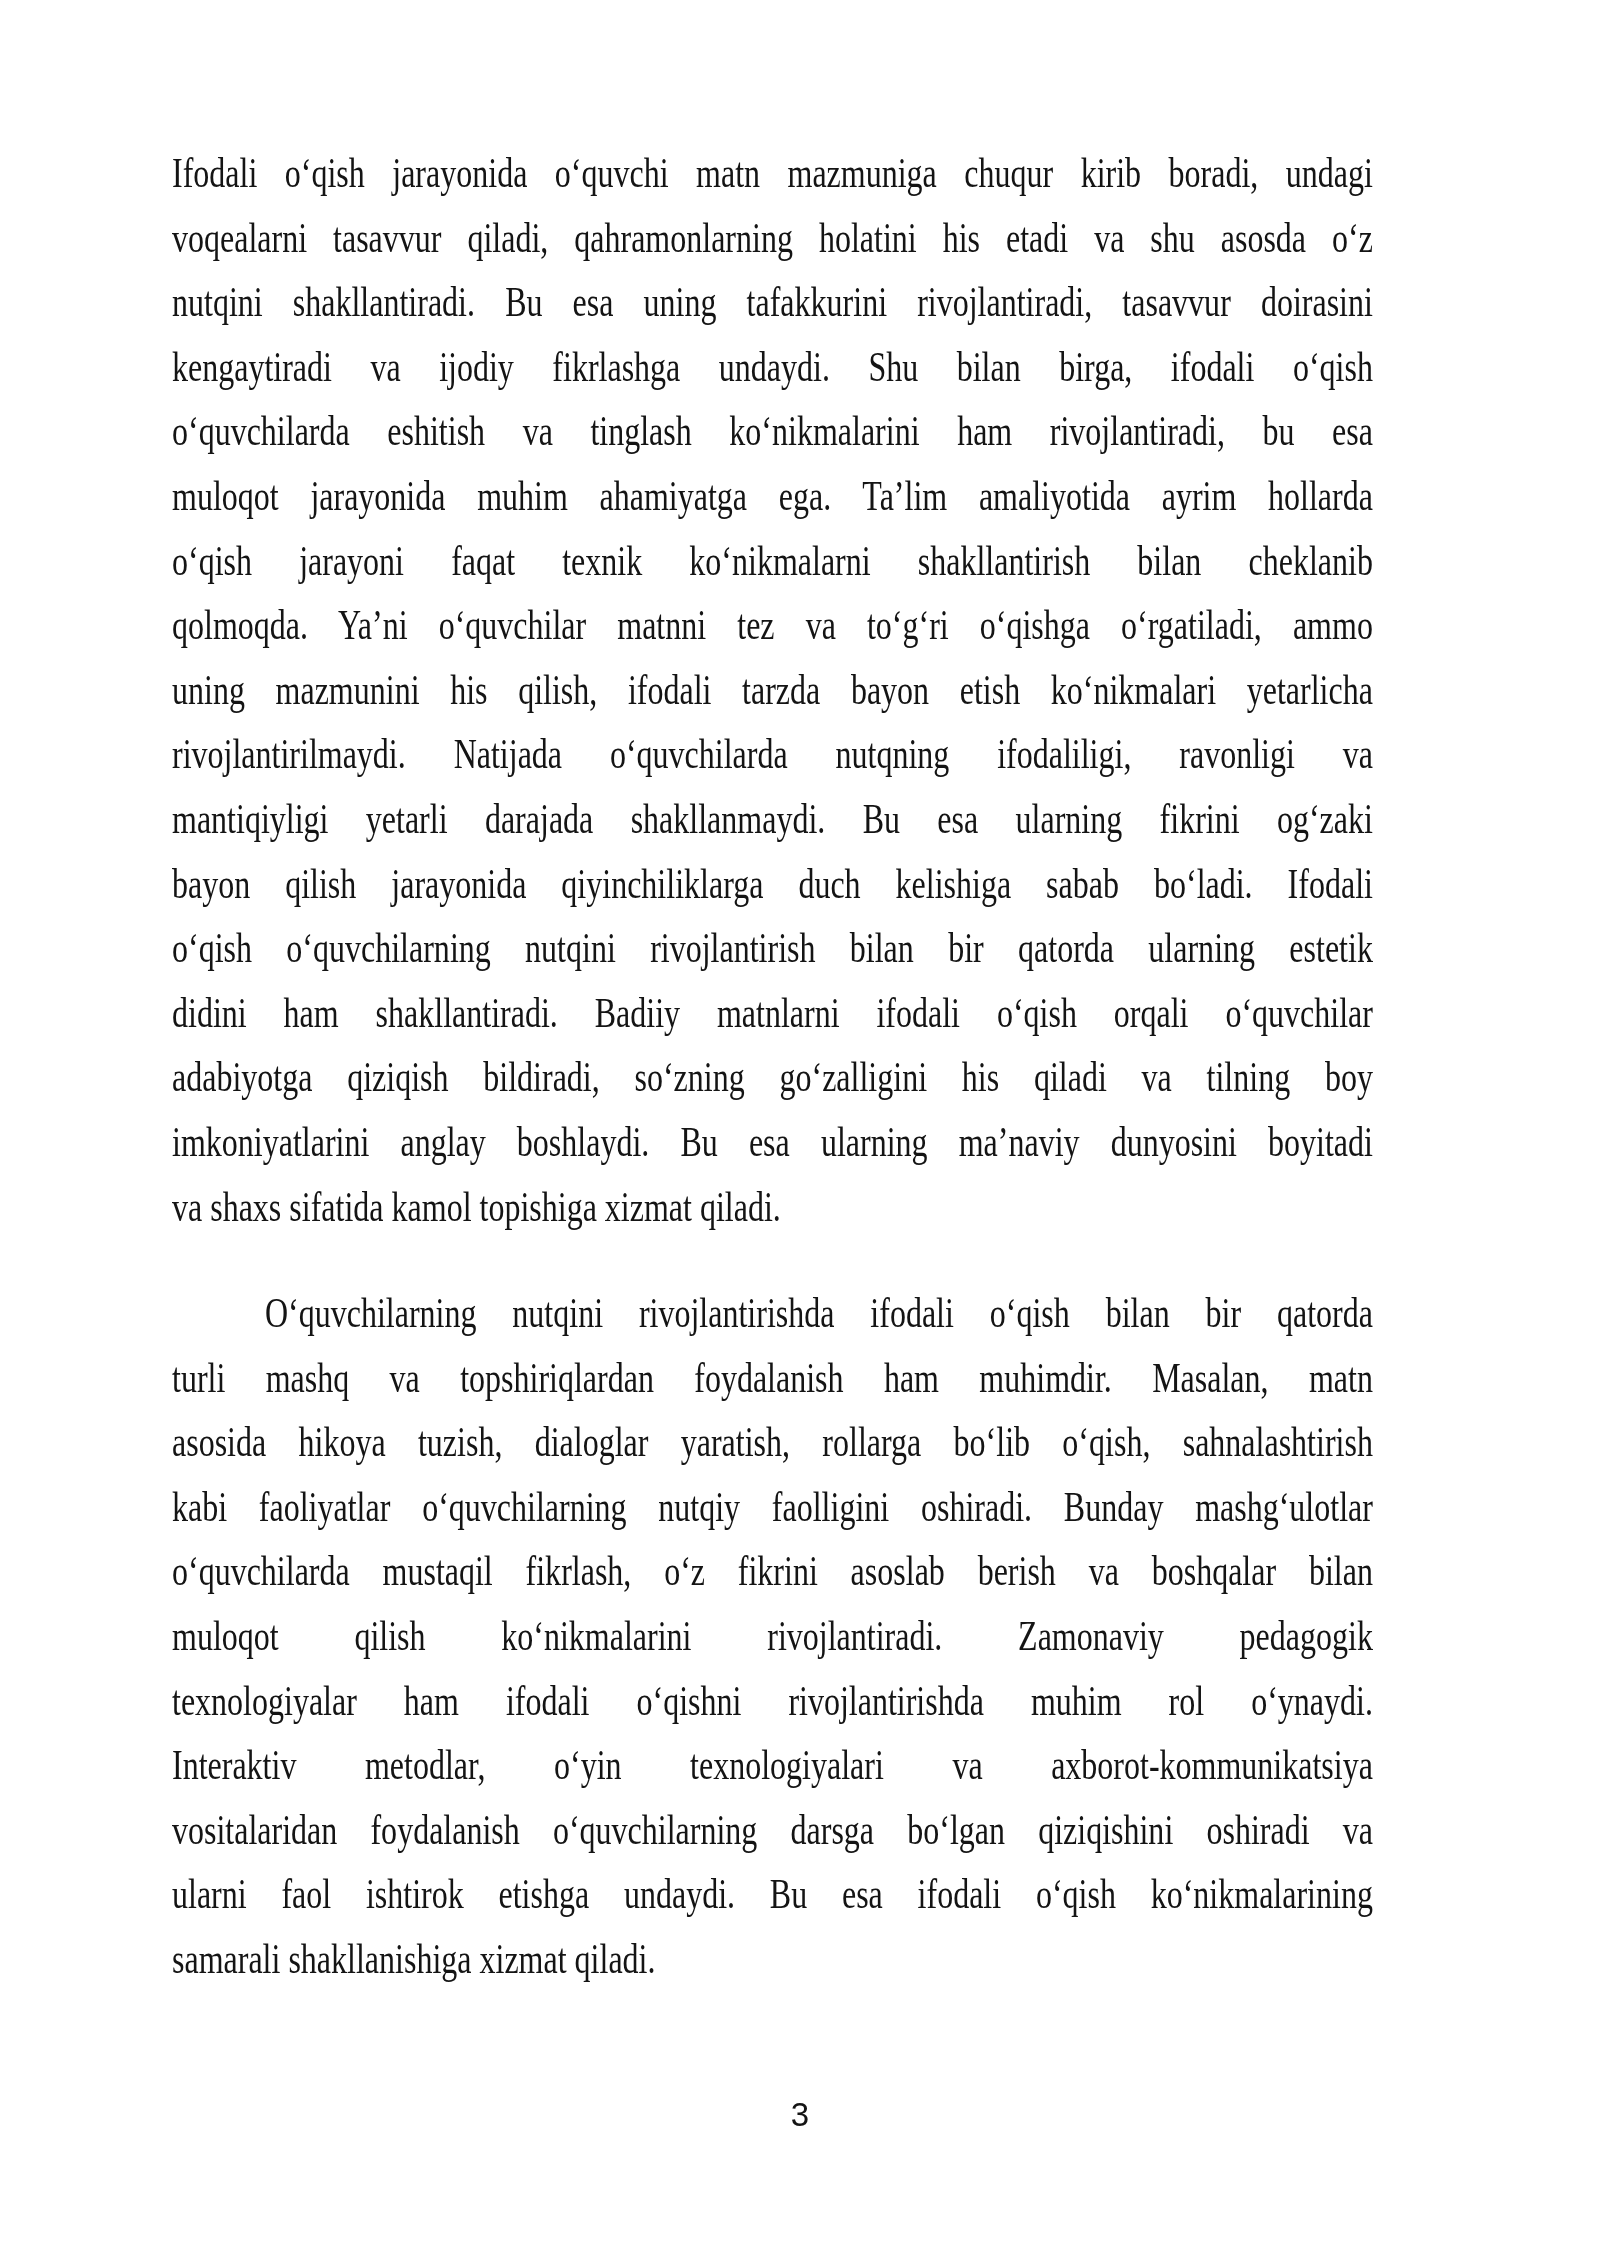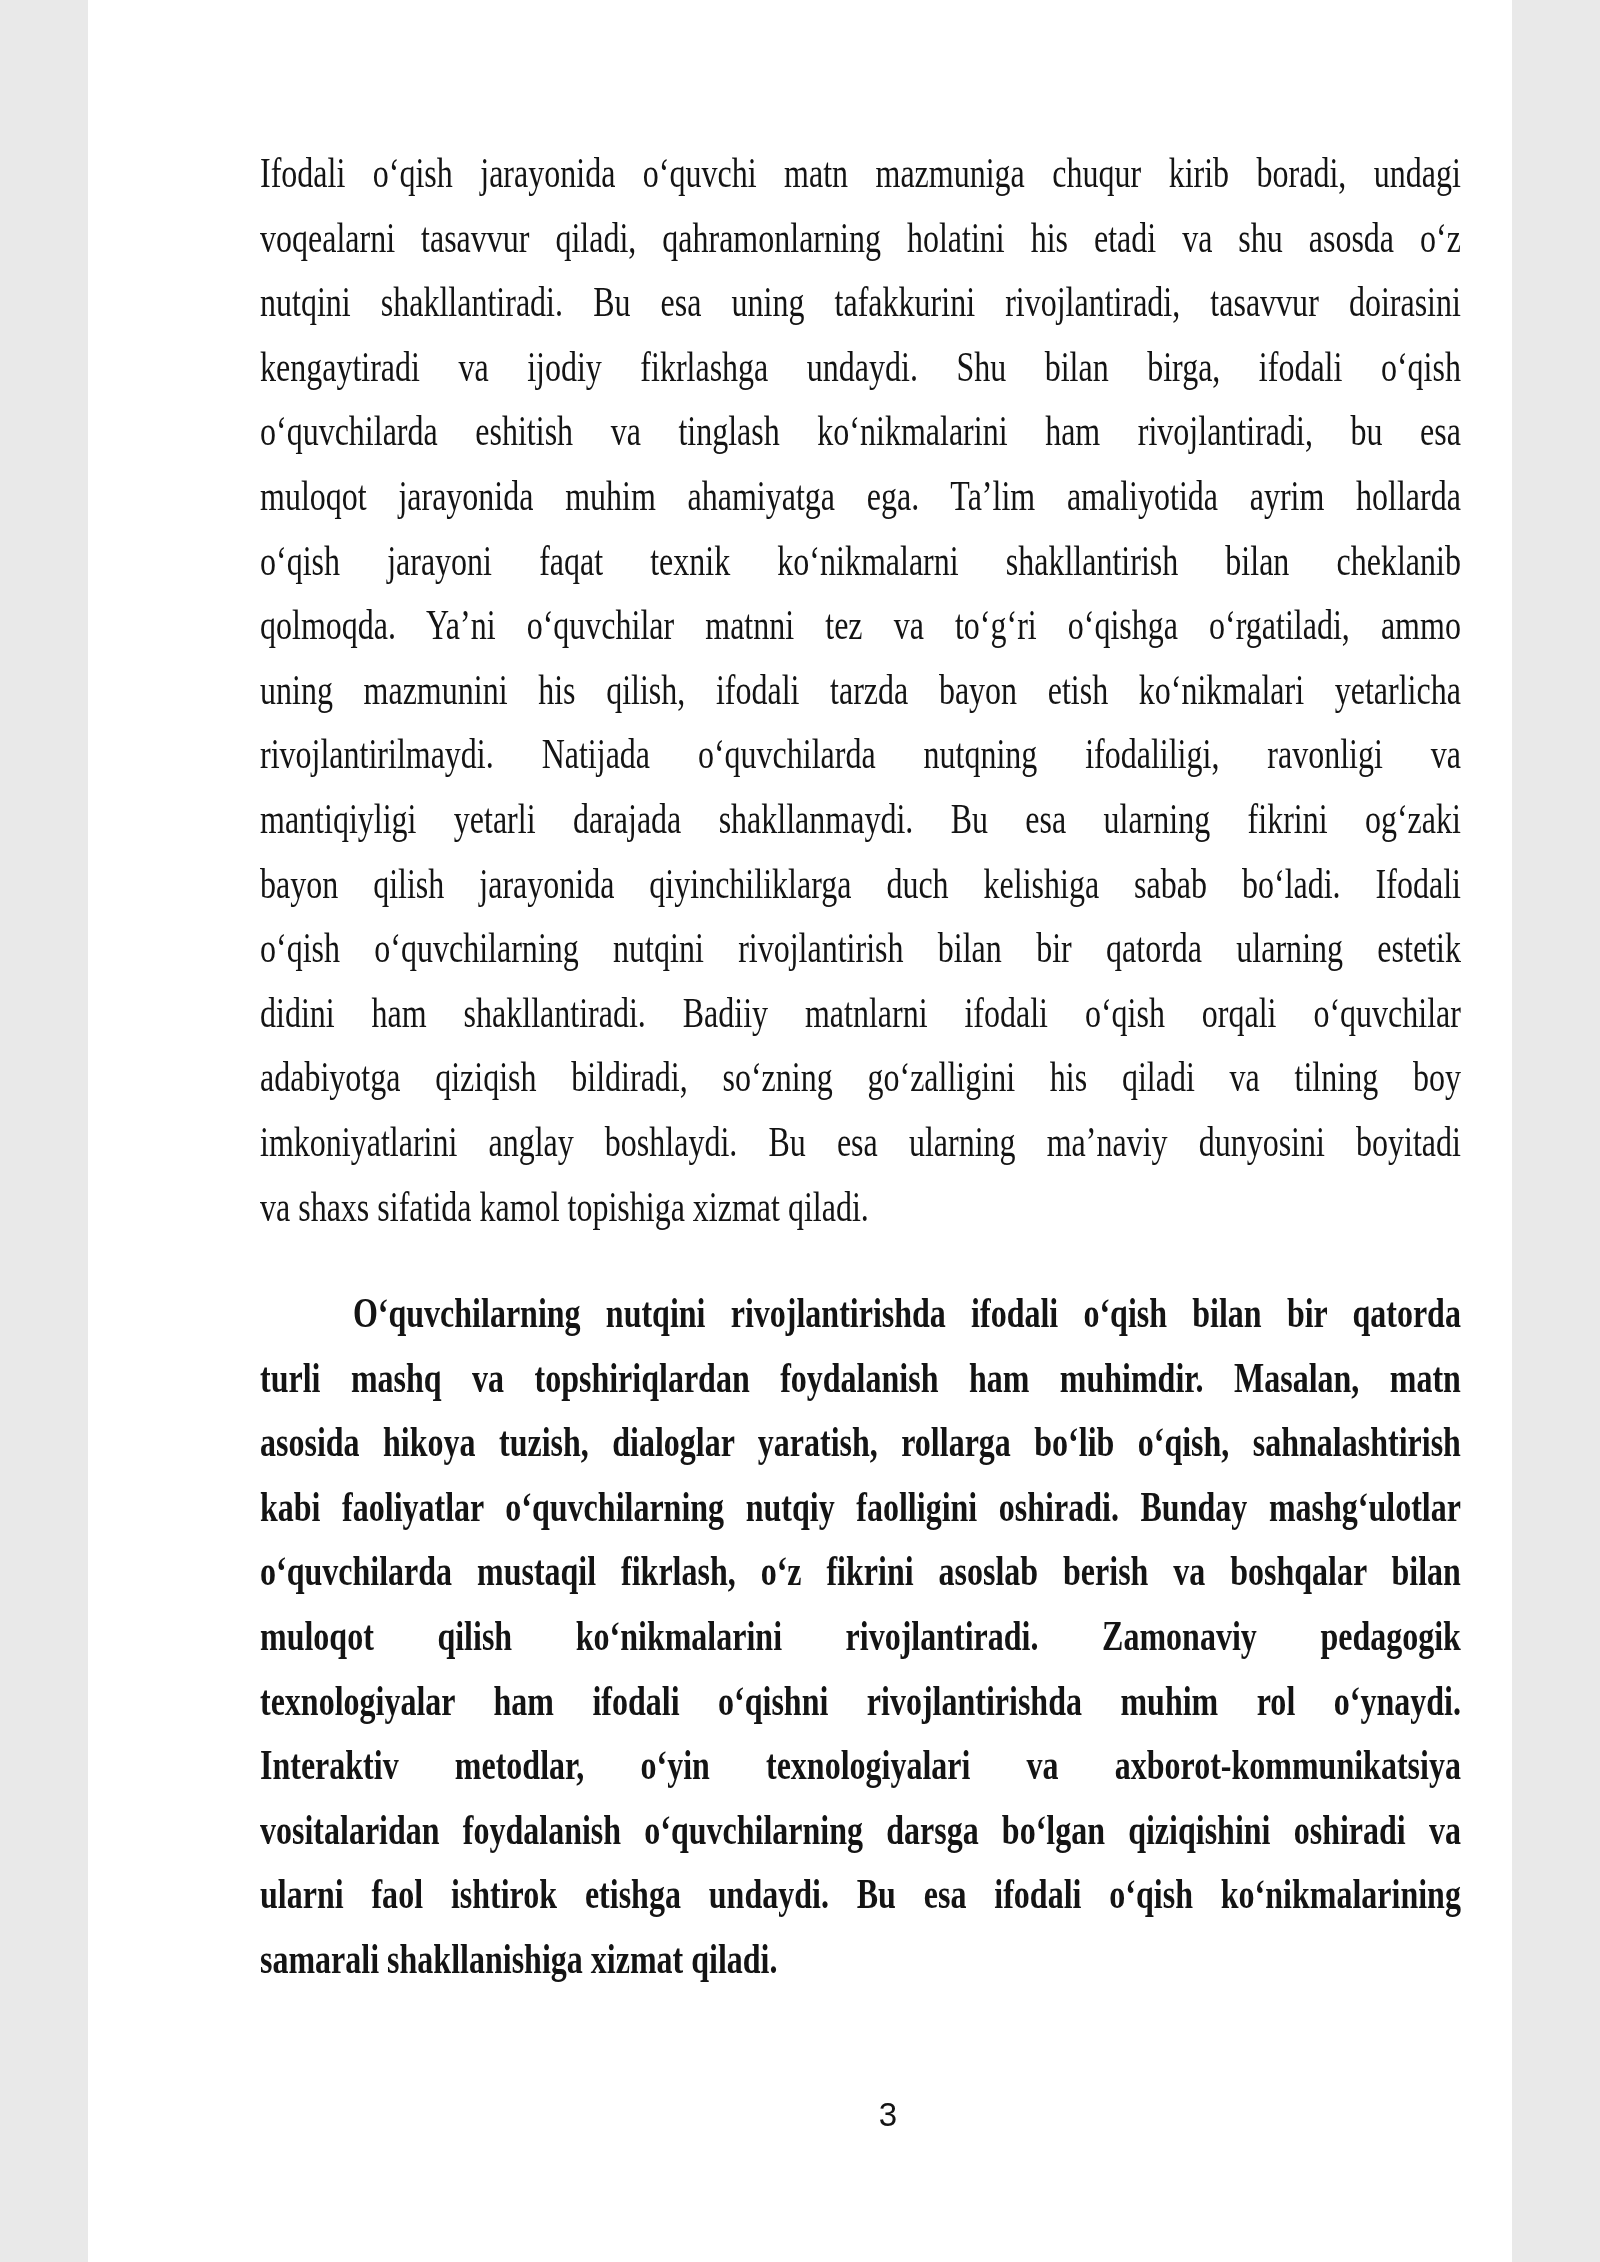--- a/index.html
+++ b/index.html
@@ -1,38 +1,38 @@
 <!DOCTYPE html>
 <html><head>
 <meta charset="utf-8">
 <title>Document</title>
 <style>
   html, body { margin: 0; padding: 0; }
   body { background: #e9e9e9; }
 
   .page {
     position: relative;
-    width: 1424px;
+    width: 1600px;
     height: 2262px;
     margin: 0 auto;
     background: #ffffff;
     overflow: hidden;
     font-family: "Liberation Serif", "DejaVu Serif", serif;
     color: #141414;
   }
 
   .text-block {
     position: absolute;
     left: 172px;
     top: 141px;
     width: 1201px;
   }
 
   .paragraph { margin: 0; }
-  .paragraph + .paragraph { margin-top: 42px; font-weight: bold; }
+  .paragraph + .paragraph { margin-top: 42px; }
 
   
   .line {
     width: 1576px;
     height: 64.6px;
     overflow: hidden;
     font-size: 42px;
     line-height: 64.6px;
     text-align: justify;
     transform: scaleX(0.762);

